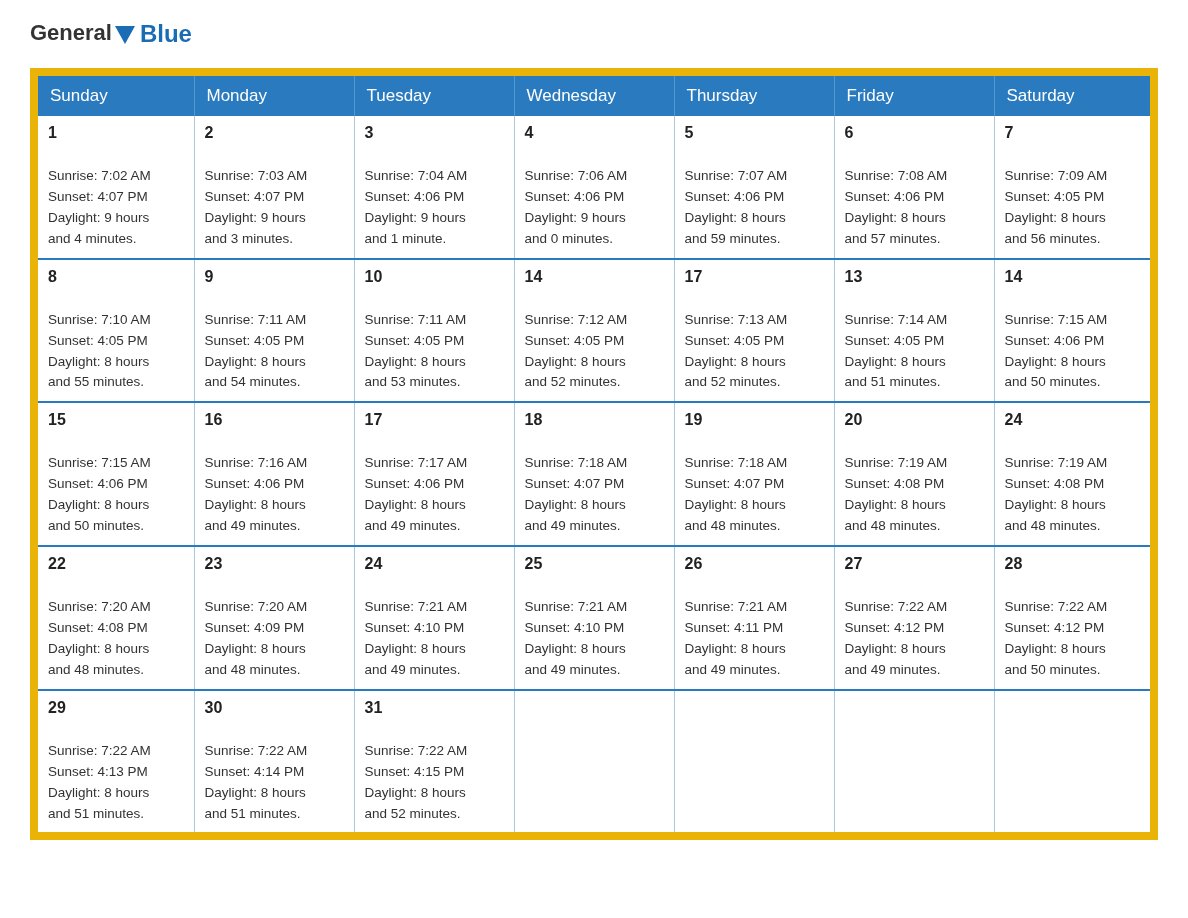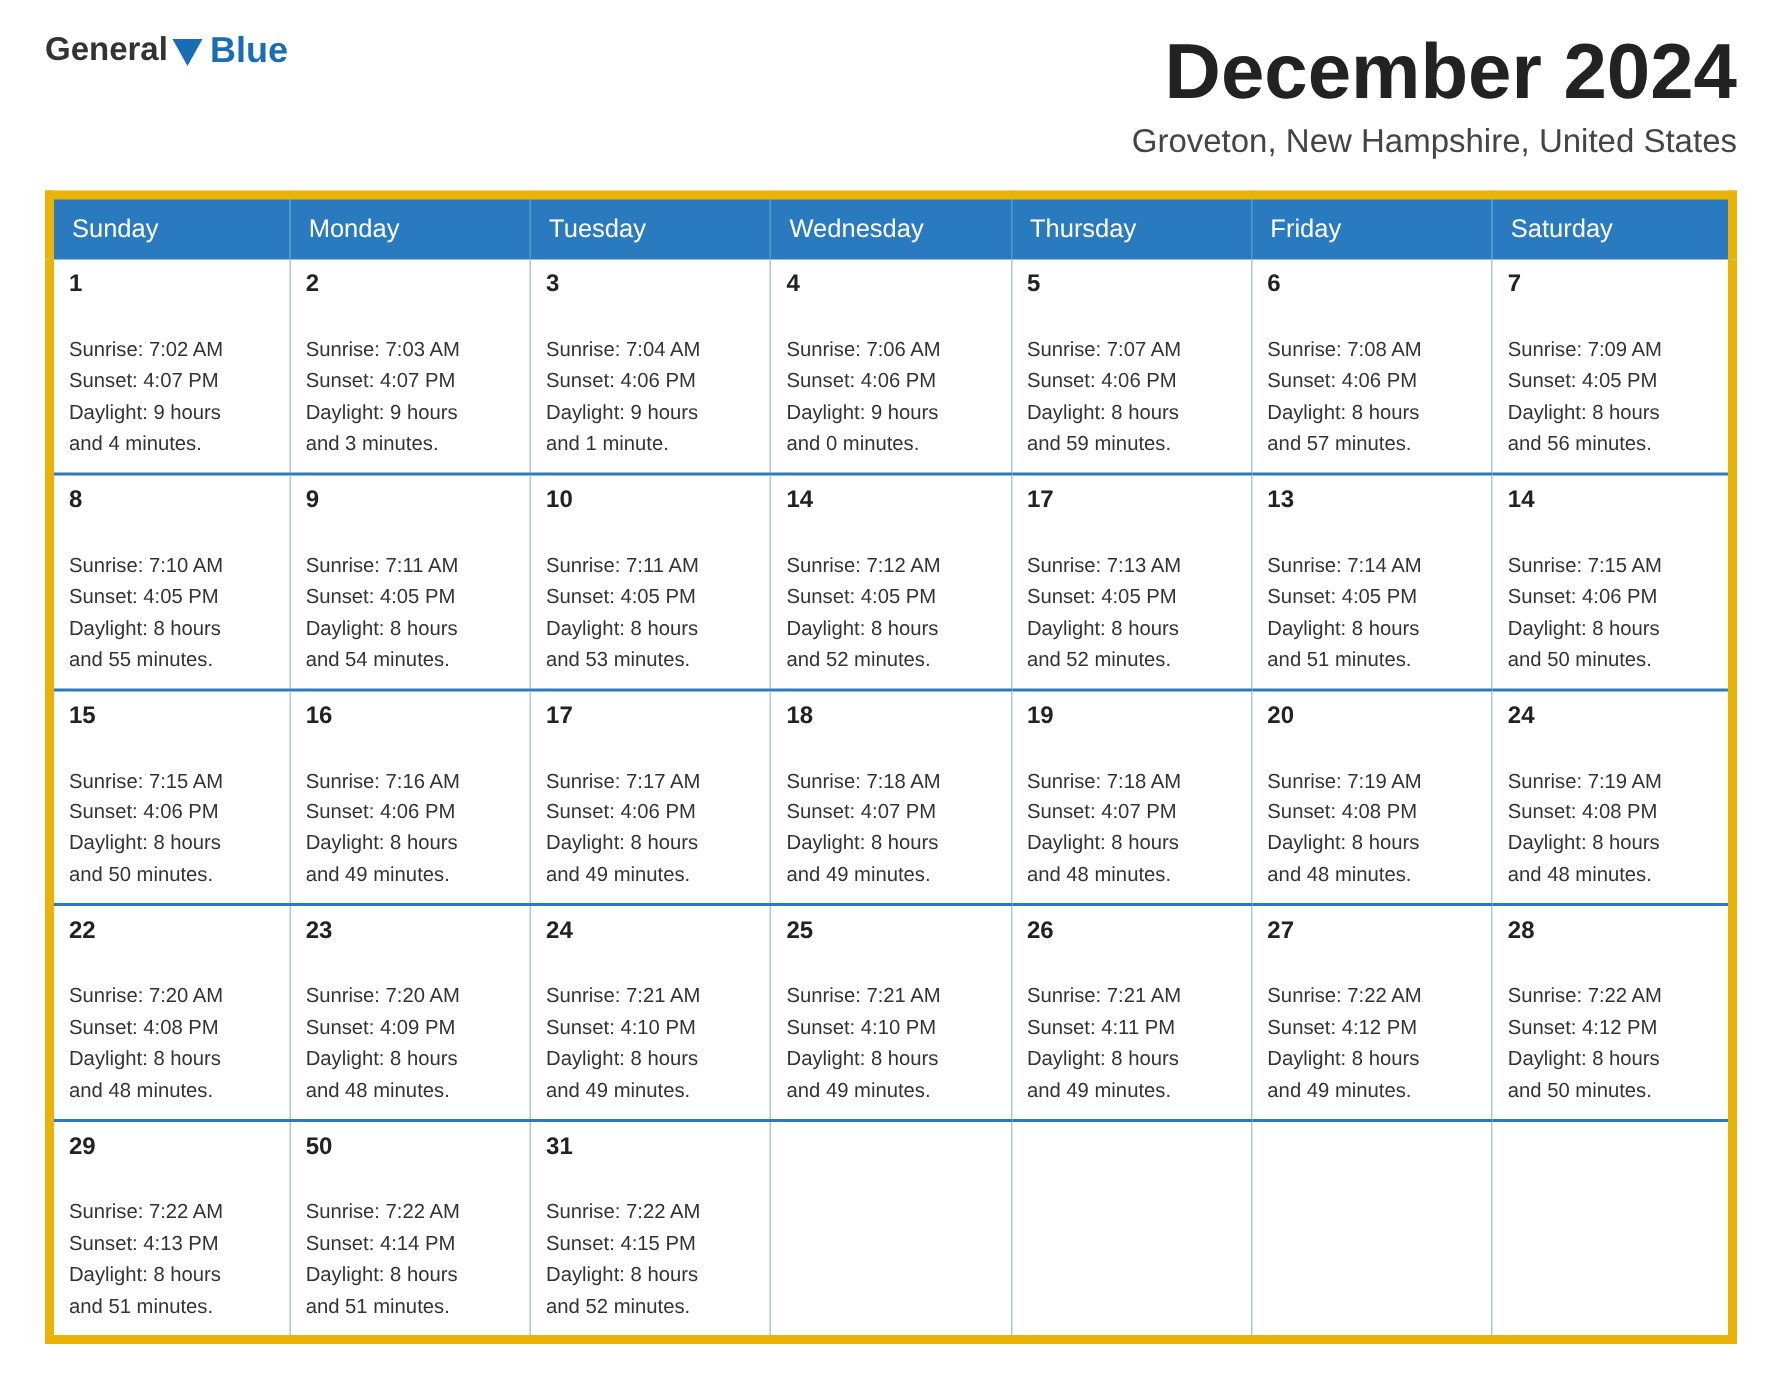--- a/index.html
+++ b/index.html
@@ -56,21 +56,21 @@
       line-height: 1.1;
     }
     .location-title {
       font-size: 22px;
       color: #444;
       margin-top: 4px;
     }
     .calendar-table {
       width: 100%;
       border-collapse: collapse;
-      border: 6px solid #eab308;
+      border: 8px solid #eab308;
     }
     .calendar-table thead tr th {
       background-color: #2a7abf;
       color: #fff;
       padding: 10px 12px;
       text-align: left;
       font-size: 17px;
       font-weight: normal;
       border-right: 1px solid #5599cc;
     }
@@ -116,24 +116,20 @@
 <div class="header-area">
   <div class="logo">
     <div class="logo-text">
       <span class="logo-general">General</span>
       <span class="logo-triangle"></span>
     </div>
     <div style="margin-left: 2px;">
       <span class="logo-blue">Blue</span>
     </div>
   </div>
-  <div class="title-area">
-    <div class="month-title">December 2024</div>
-    <div class="location-title">Groveton, New Hampshire, United States</div>
-  </div>
 </div>
 
 <table class="calendar-table">
   <thead>
     <tr>
     <th>Sunday</th>
         <th>Monday</th>
         <th>Tuesday</th>
         <th>Wednesday</th>
         <th>Thursday</th>
@@ -261,21 +257,21 @@
           <span class="day-number">28</span>
           <div class="day-info">Sunrise: 7:22 AM<br>Sunset: 4:12 PM<br>Daylight: 8 hours<br>and 50 minutes.</div>
         </td>
       </tr>
       <tr>
         <td>
           <span class="day-number">29</span>
           <div class="day-info">Sunrise: 7:22 AM<br>Sunset: 4:13 PM<br>Daylight: 8 hours<br>and 51 minutes.</div>
         </td>
         <td>
-          <span class="day-number">50</span>
+          <span class="day-number">30</span>
           <div class="day-info">Sunrise: 7:22 AM<br>Sunset: 4:14 PM<br>Daylight: 8 hours<br>and 51 minutes.</div>
         </td>
         <td>
           <span class="day-number">31</span>
           <div class="day-info">Sunrise: 7:22 AM<br>Sunset: 4:15 PM<br>Daylight: 8 hours<br>and 52 minutes.</div>
         </td>
         <td class="empty-cell"></td>
         <td class="empty-cell"></td>
         <td class="empty-cell"></td>
         <td class="empty-cell"></td>

